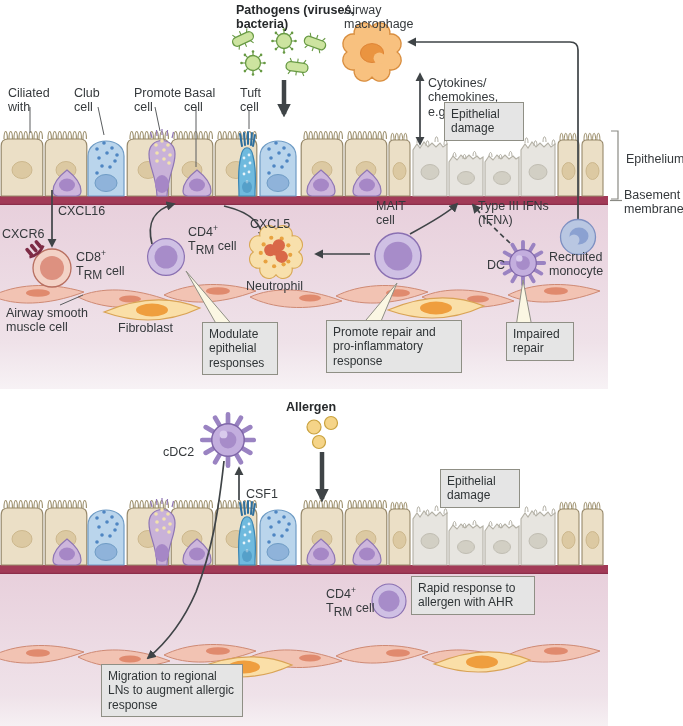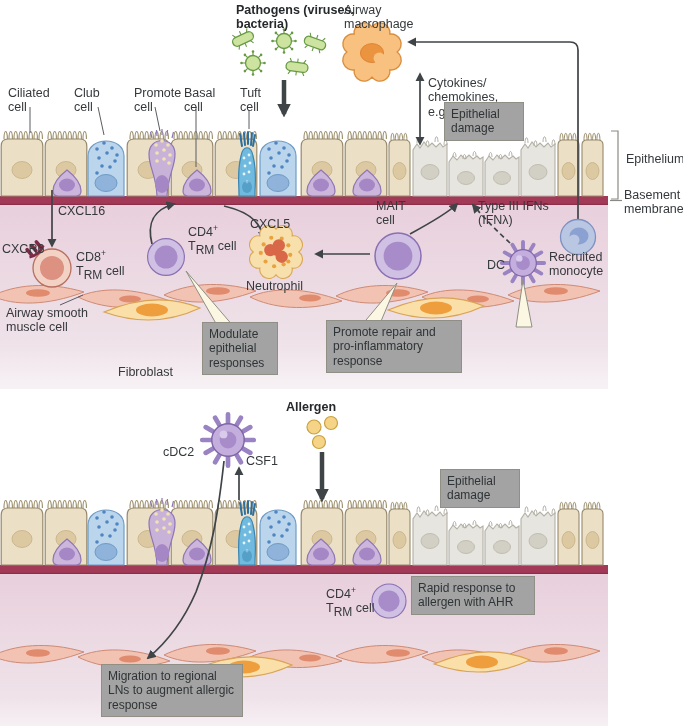--- a/index.html
+++ b/index.html
@@ -3,21 +3,21 @@
 <meta charset="utf-8">
 <style>
   html,body{margin:0;padding:0;background:#ffffff;}
   #fig{position:relative;width:683px;height:726px;background:#ffffff;overflow:hidden;
        font-family:"Liberation Sans", sans-serif;color:#35393c;}
   #fig svg{position:absolute;left:0;top:0;z-index:1;}
   .lb{position:absolute;z-index:3;font-size:12.5px;line-height:1.14;color:#35393c;}
   .bd{font-weight:bold;color:#26292b;}
   .lb sup{font-size:8.5px;}
   .lb sub{font-size:12px;}
-  .bx{position:absolute;z-index:3;background:#a3a3a3;border:1px solid #8f8f85;
+  .bx{position:absolute;z-index:3;background:#e5e5e5;border:1px solid #8f8f85;
       padding:4px 6px;font-size:12px;line-height:1.2;color:#2f3436;}
 </style>
 </head>
 <body>
 
 <div id="fig">
 
 <svg width="683" height="726" viewBox="0 0 683 726">
   <defs>
     <linearGradient id="pinkTop" x1="0" y1="0" x2="0" y2="1">
@@ -335,45 +335,46 @@
 
 <div class="lb bd" style="left:236px;top:3px;width:132px;">Pathogens (viruses, bacteria)</div>
 <div class="lb" style="left:344px;top:3px;width:72px;">Airway macrophage</div>
 <div class="lb" style="left:428px;top:76px;"><span>Cytokines/</span><br><span>chemokines,</span><br><span>e.g. CCL2</span></div>
 
 <div class="bx" style="left:444px;top:102px;width:66px;">Epithelial damage</div>
 
 <div class="lb" style="left:626px;top:152px;">Epithelium</div>
 <div class="lb" style="left:624px;top:188px;width:58px;">Basement membrane</div>
 
-<div class="lb" style="left:8px;top:86px;width:48px;">Ciliated cell</div>
+<div class="lb" style="left:8px;top:86px;width:48px;">Ciliated with</div>
 <div class="lb" style="left:74px;top:86px;width:34px;">Club cell</div>
 <div class="lb" style="left:134px;top:86px;width:44px;">Promote cell</div>
 <div class="lb" style="left:184px;top:86px;width:36px;">Basal cell</div>
 <div class="lb" style="left:240px;top:86px;width:30px;">Tuft cell</div>
 
 <div class="lb" style="left:58px;top:204px;">CXCL16</div>
-<div class="lb" style="left:2px;top:227px;margin-top:15px;">CXCR6</div>
+<div class="lb" style="left:2px;top:227px;">CXCR6</div>
 <div class="lb" style="left:76px;top:249px;"><span>CD8</span><sup>+</sup><br><span>T</span><sub>RM</sub><span> cell</span></div>
 <div class="lb" style="left:188px;top:224px;"><span>CD4</span><sup>+</sup><br><span>T</span><sub>RM</sub><span> cell</span></div>
 <div class="lb" style="left:250px;top:217px;">CXCL5</div>
 <div class="lb" style="left:246px;top:279px;">Neutrophil</div>
 <div class="lb" style="left:376px;top:199px;width:40px;">MAIT cell</div>
 <div class="lb" style="left:478px;top:199px;width:84px;">Type III IFNs (IFNλ)</div>
 <div class="lb" style="left:487px;top:258px;">DC</div>
 <div class="lb" style="left:549px;top:250px;width:66px;">Recruited monocyte</div>
 <div class="lb" style="left:6px;top:306px;width:100px;">Airway smooth muscle cell</div>
-<div class="lb" style="left:118px;top:321px;margin-top:44px;">Fibroblast</div>
+<div class="lb" style="left:118px;top:321px;">Fibroblast</div>
 
 <div class="bx" style="left:202px;top:322px;width:62px;">Modulate epithelial responses</div>
 <div class="bx" style="left:326px;top:320px;width:122px;">Promote repair and pro-inflammatory response</div>
+<div class="bx" style="left:506px;top:322px;width:54px;">Impaired repair</div>
 
 <div class="lb" style="left:163px;top:445px;">cDC2</div>
 <div class="lb bd" style="left:286px;top:400px;">Allergen</div>
-<div class="lb" style="left:246px;top:454px;">CSF1</div>
+<div class="lb" style="left:246px;top:487px;">CSF1</div>
 
 <div class="bx" style="left:440px;top:469px;width:66px;">Epithelial damage</div>
 
 <div class="lb" style="left:326px;top:586px;"><span>CD4</span><sup>+</sup><br><span>T</span><sub>RM</sub><span> cell</span></div>
 <div class="bx" style="left:101px;top:664px;width:128px;">Migration to regional LNs to augment allergic response</div>
 <div class="bx" style="left:411px;top:576px;width:110px;">Rapid response to allergen with AHR</div>
 
 </div>
 
 </body></html>

